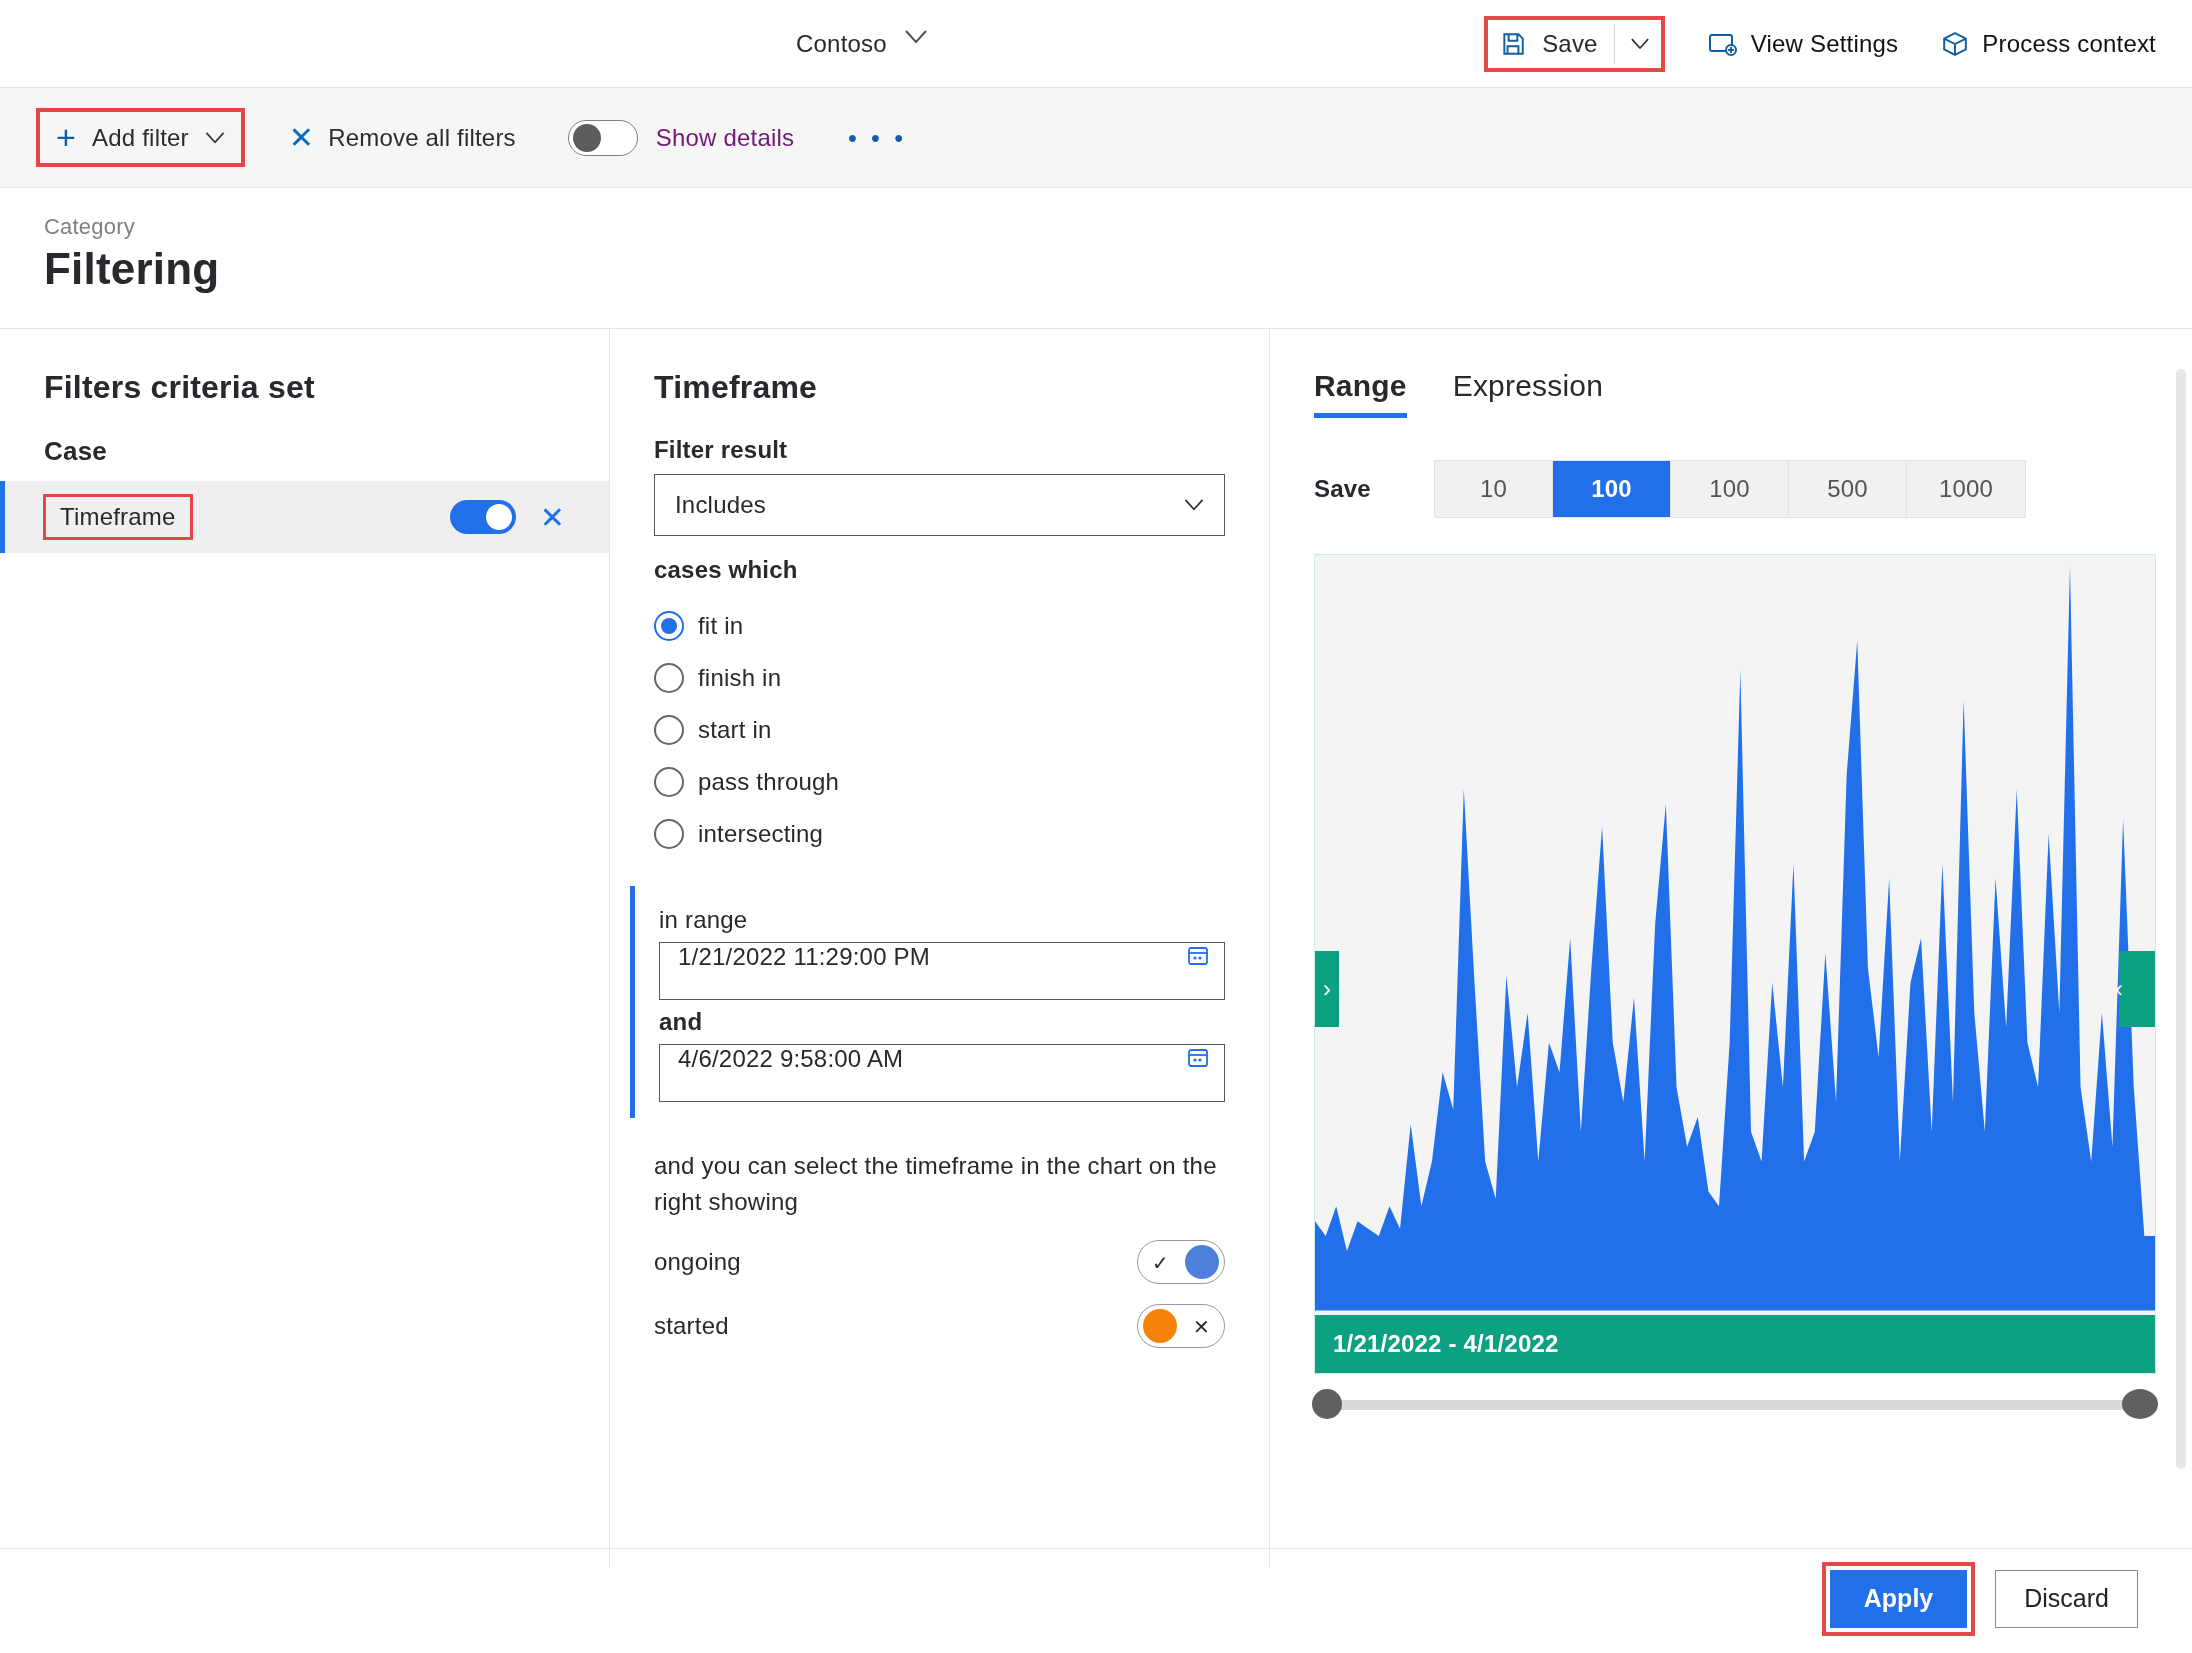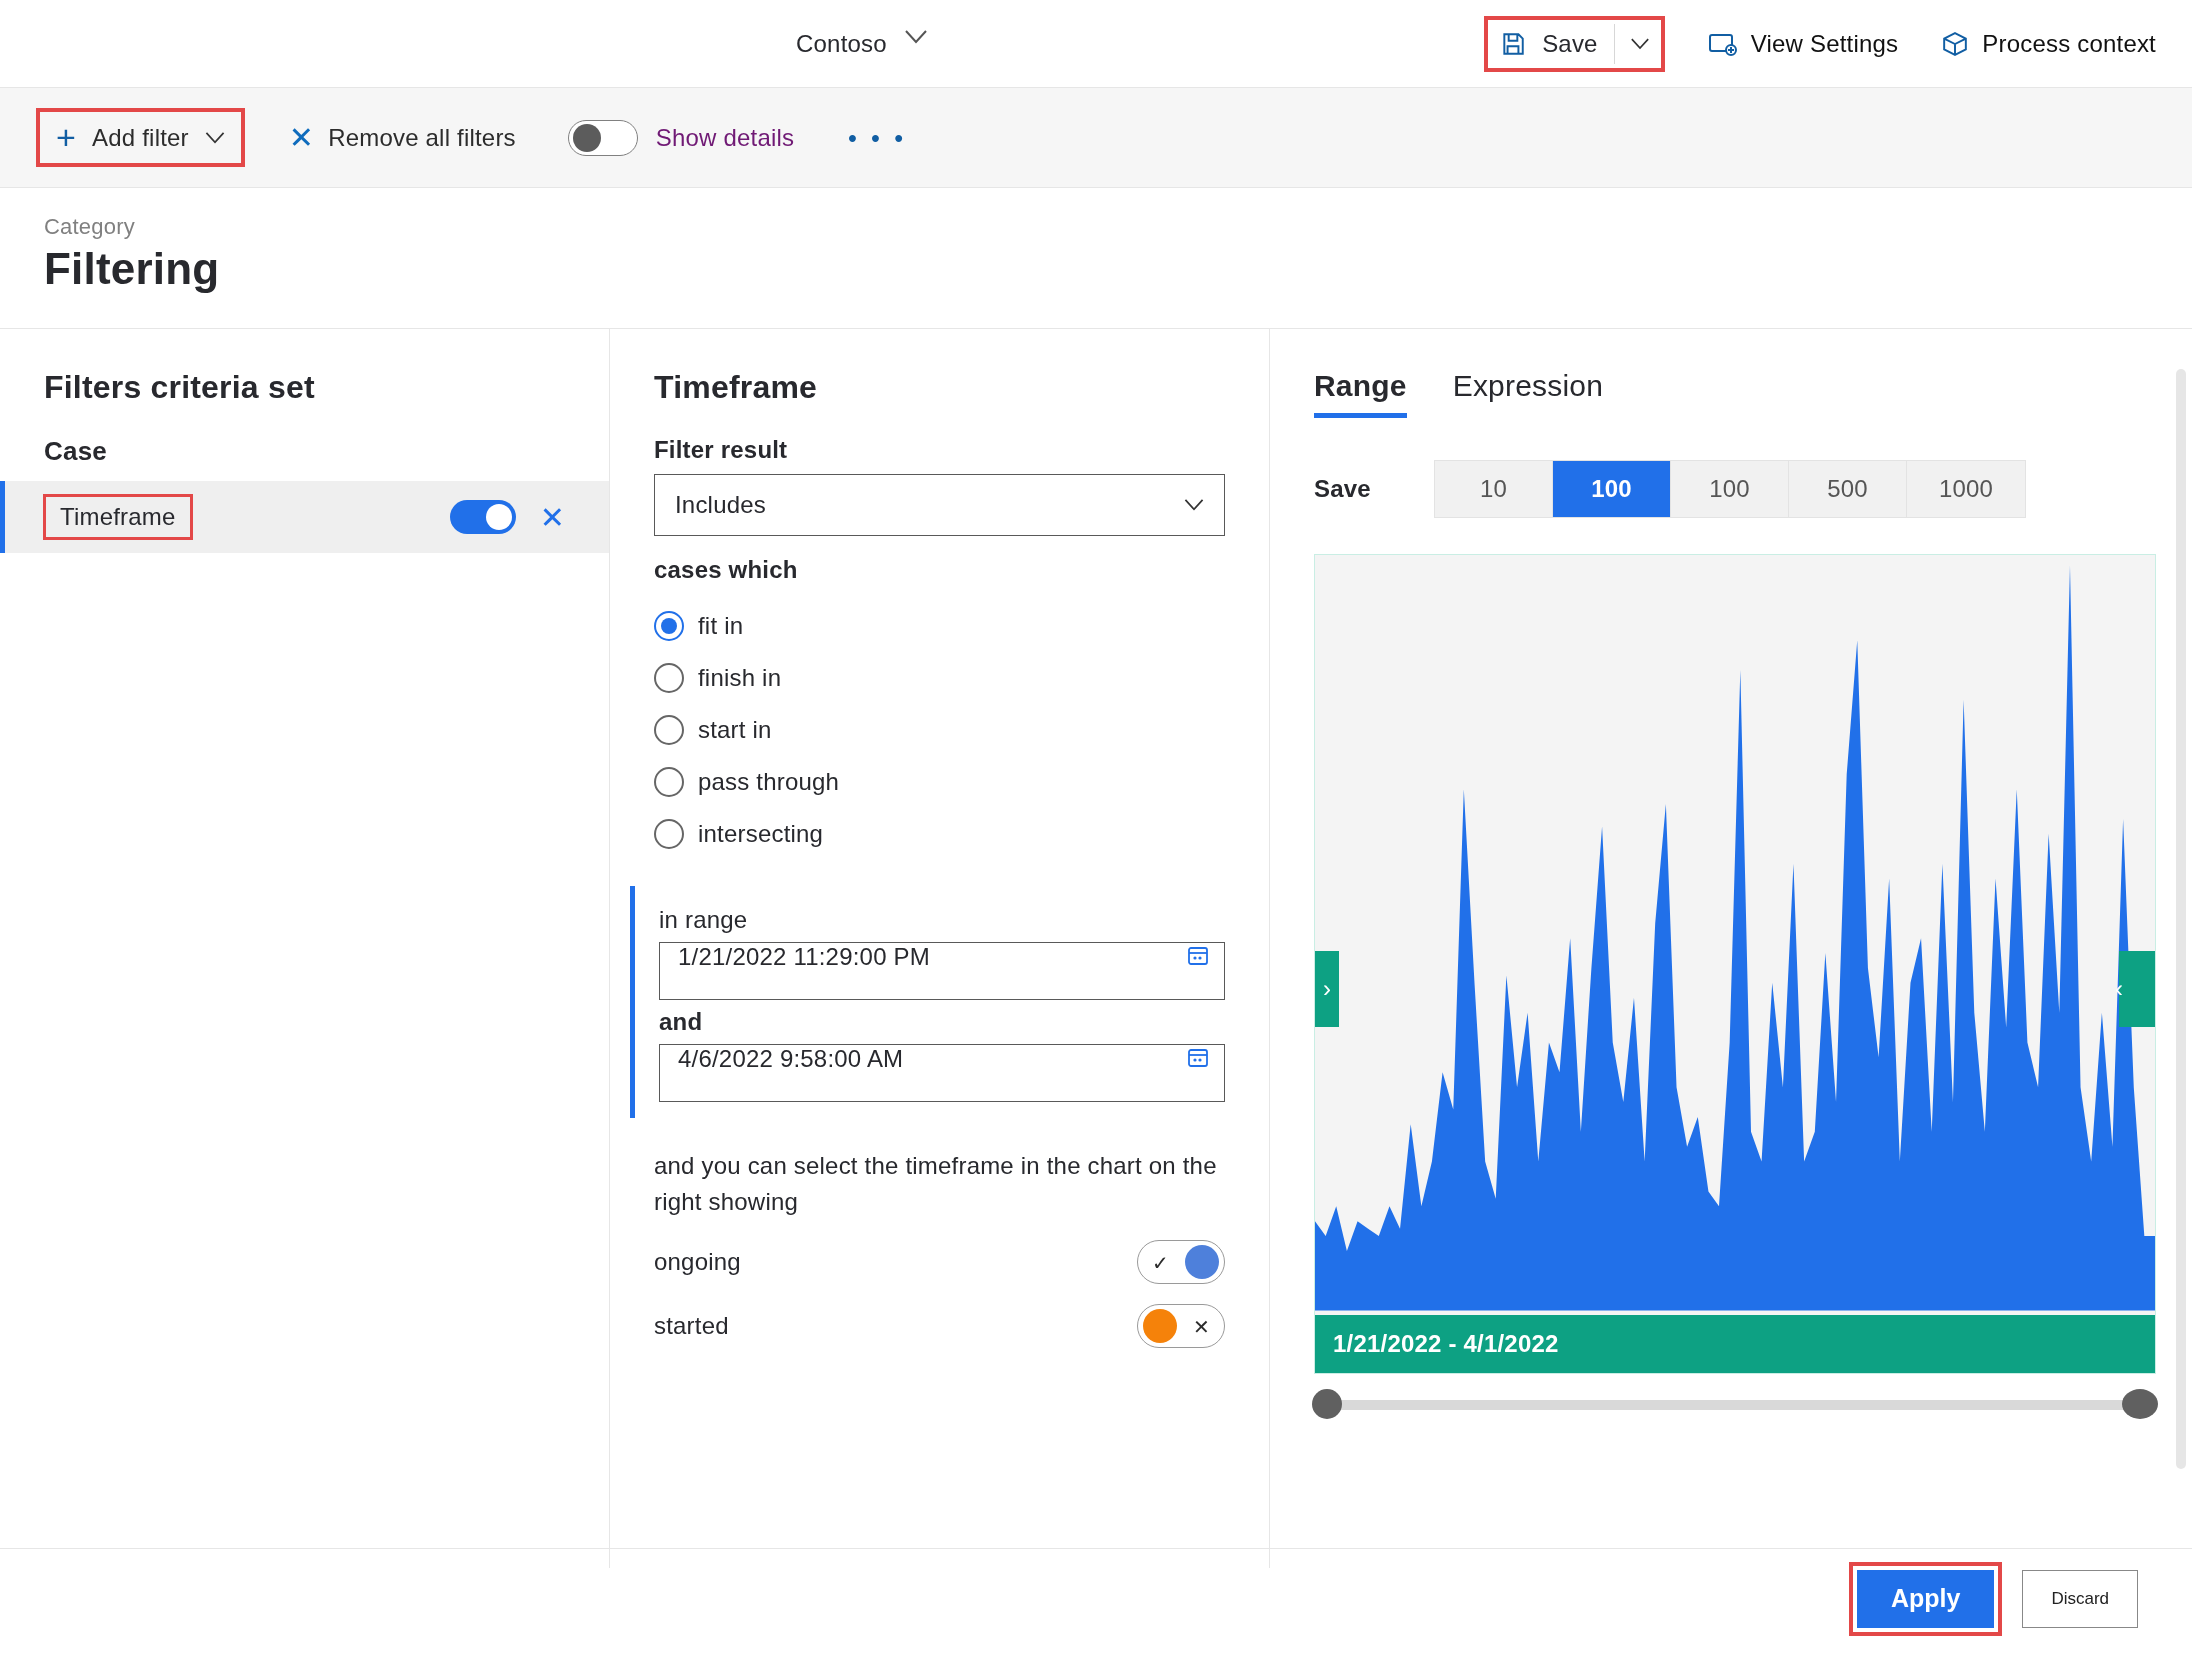--- a/index.html
+++ b/index.html
@@ -210,21 +210,21 @@
     display:flex; align-items:center; justify-content:flex-end;
     padding-right: 54px; gap: 20px;
   }
   .apply-wrap { border:4px solid var(--red-callout); padding:4px; }
   button.apply {
     background: var(--blue-accent); color:#fff; border:none;
     height:58px; padding: 0 34px; font-size:25px; font-weight:600;
   }
   button.discard {
     background:#fff; border:1.5px solid #888; height:58px; padding:0 28px;
-    font-size:17px; color:#222;
+    font-size:25px; color:#222;
   }
 </style>
 </head>
 <body>
 
 <div class="topbar">
   <div class="company">
     <span>Contoso</span>
     <span class="icon">
       <svg width="22" height="14" viewBox="0 0 22 14">

